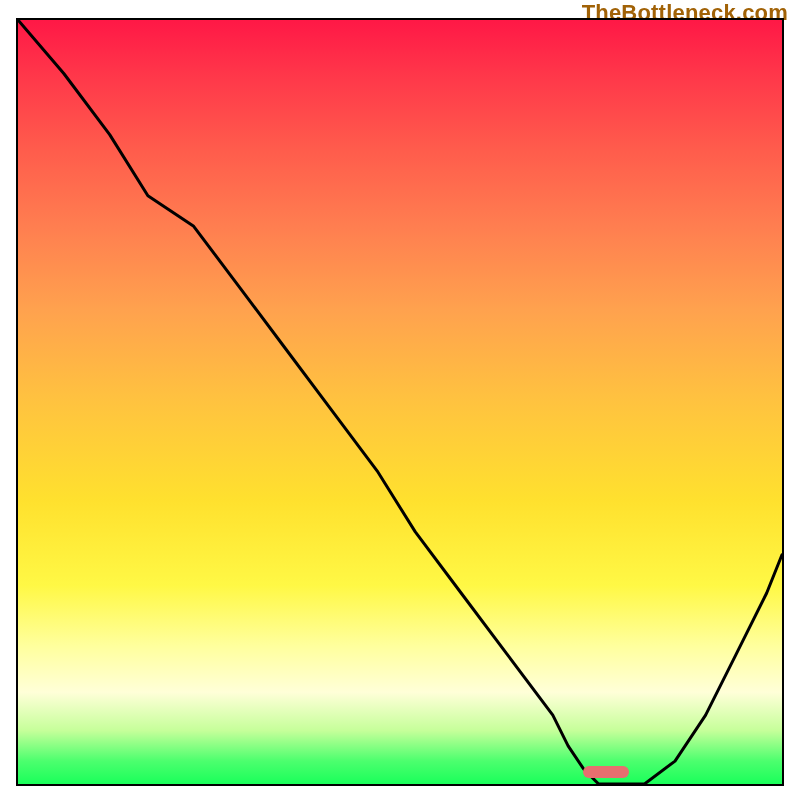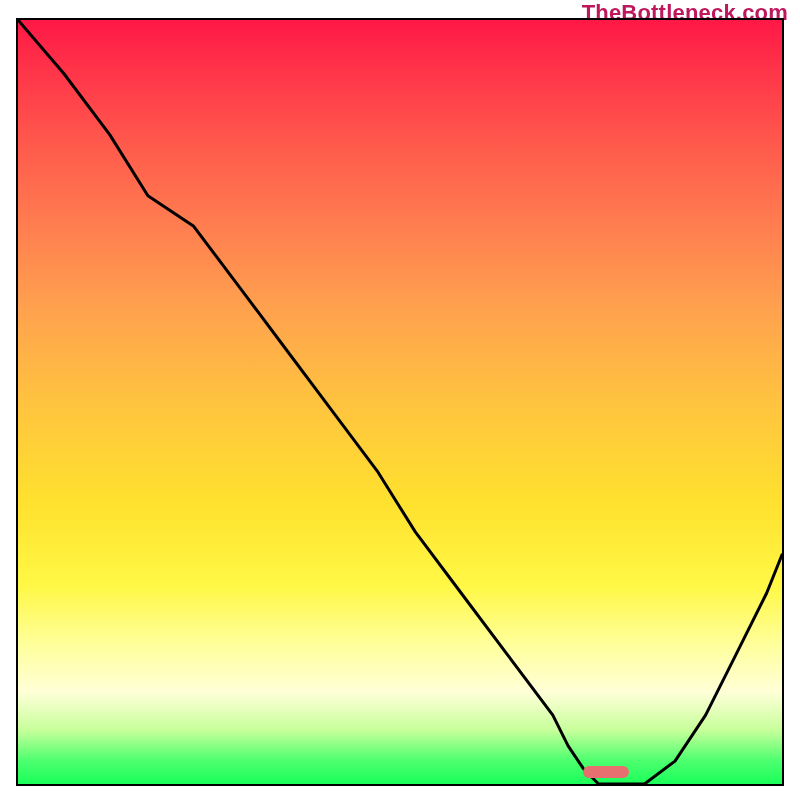--- a/index.html
+++ b/index.html
@@ -13,21 +13,21 @@
       #ffa24e 38%,
       #ffc33f 50%,
       #ffe12e 63%,
       #fff845 74%,
       #ffff9e 82%,
       #ffffd8 88%,
       #c6ff9a 93%,
       #4cff6e 97%,
       #1aff5a 100%)}
   svg.curve{position:absolute;inset:0}
-  .watermark{position:absolute;top:0;right:12px;font-size:22px;font-weight:600;color:#be185d;letter-spacing:.2px}
+  .watermark{position:absolute;top:0;right:12px;font-size:22px;font-weight:600;color:#a16207;letter-spacing:.2px}
   .marker{position:absolute;width:46px;height:12px;background:#e76f6f;border-radius:6px}
 </style>
 </head>
 <body>
 
 <div class="frame">
   <div class="watermark">TheBottleneck.com</div>
 
   <div class="plot">
     <div class="grad"></div>

